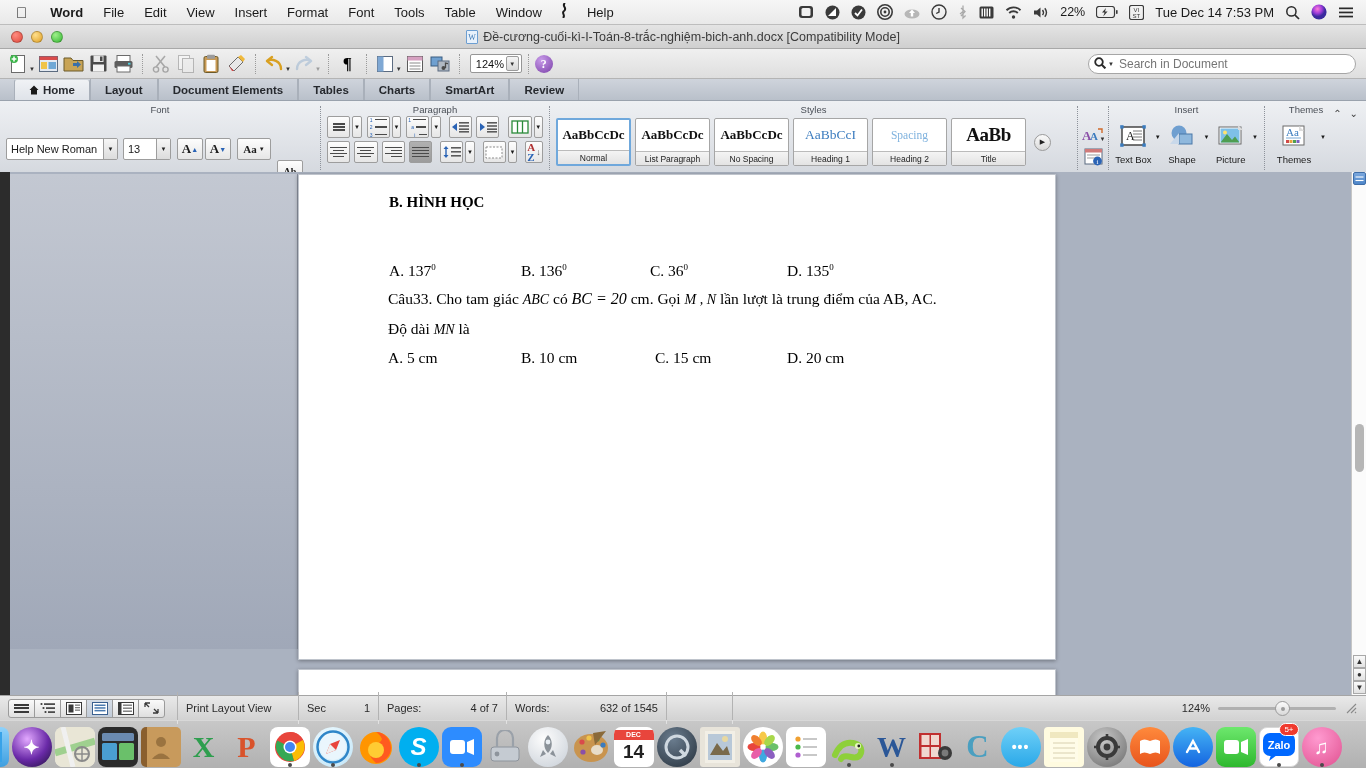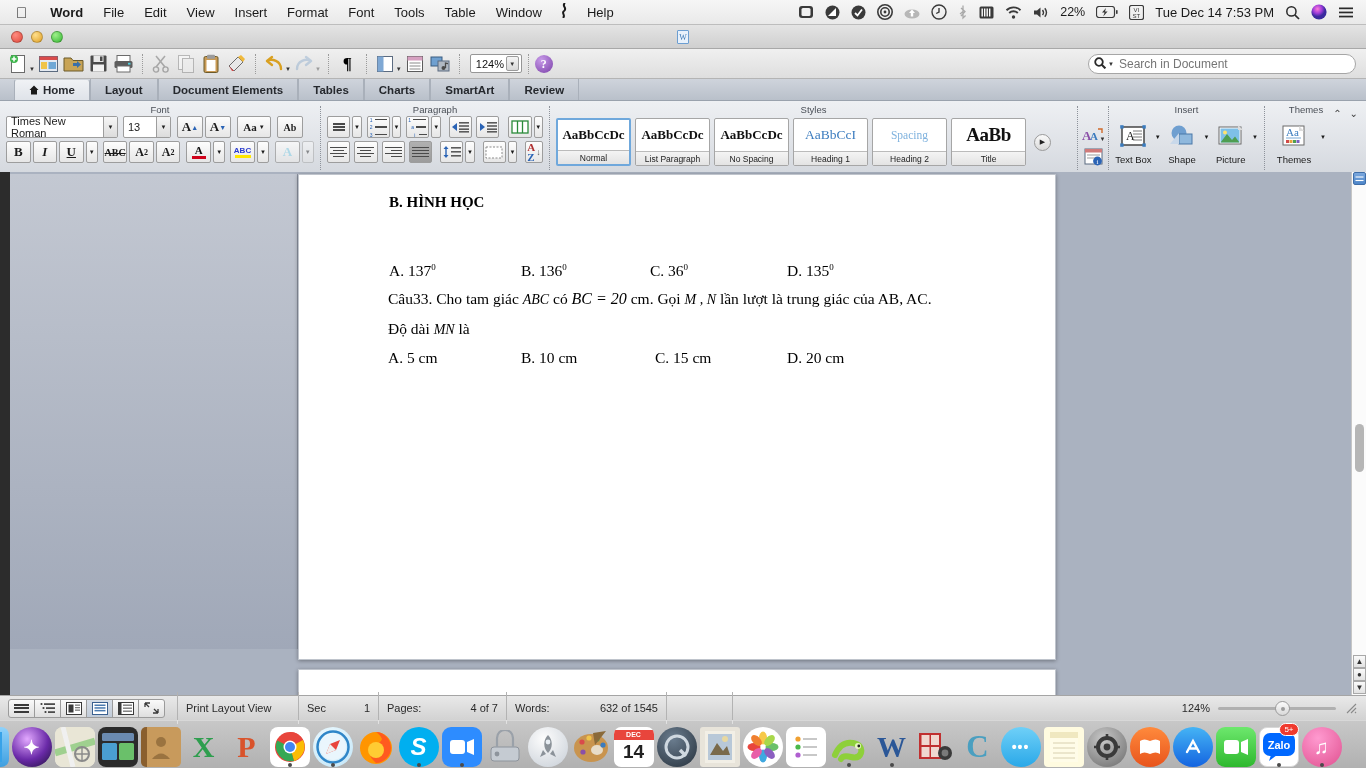--- a/index.html
+++ b/index.html
@@ -448,20 +448,21 @@
 <div id="window">
 
   <div id="titlebar">
     <div class="traffic">
       <div class="tl r"></div>
       <div class="tl y"></div>
       <div class="tl g"></div>
     </div>
     <div id="titletext">
       <span class="docicon">W</span>
+      <span>Đề-cương-cuối-kì-I-Toán-8-trắc-nghiệm-bich-anh.docx [Compatibility Mode]</span>
     </div>
   </div>
 
   <div id="stdtoolbar">
     <div class="tbtn">
       <svg width="19" height="20">
           <rect x="2.5" y="1.5" width="13" height="17" fill="#fff" stroke="#6b6b6b"></rect>
           <circle cx="5" cy="5" r="4" fill="#3cb54a"></circle>
           <line x1="5" y1="2.6" x2="5" y2="7.4" stroke="#fff" stroke-width="1.5"></line>
           <line x1="2.6" y1="5" x2="7.4" y2="5" stroke="#fff" stroke-width="1.5"></line>
@@ -606,40 +607,40 @@
     <div class="rtab">Review</div>
   </div>
 
   <div id="ribbon">
 
     <div class="grp" style="width:320px;">
       <div class="grp-title">Font</div>
       <div class="grp-body">
         <div class="row">
           <div class="ctl fontname">
-            <span>Times New Roman</span>
+            <span>Help New Roman</span>
             <span class="ddarrow">▼</span>
           </div>
           <div class="ctl fontsize" style="margin-left:3px;">
             <span>13</span>
             <span class="ddarrow">▼</span>
           </div>
           <div class="ctl sqbtn" style="margin-left:4px;">
             <span class="serif" style="font-size:13px;">A</span>
               <span style="font-size:7px;color:#2a63b5;">▲</span>
           </div>
           <div class="ctl sqbtn">
             <span class="serif" style="font-size:13px;">A</span>
               <span style="font-size:7px;color:#2a63b5;">▼</span>
           </div>
           <div class="ctl sqbtn wide" style="margin-left:4px;">
             <span class="serif" style="font-size:11px;">Aa</span>
               <span class="mini-arrow">▼</span>
           </div>
-          <div class="ctl sqbtn" style="margin-left:4px;">
+          <div class="ctl sqbtn" style="margin-left:4px;margin-top:44px;">
             <span class="serif" style="font-size:10px;">Ab</span>
           </div>
         </div>
         <div class="row">
           <div class="ctl sqbtn serif" style="font-size:13px;">B</div>
           <div class="ctl sqbtn serif" style="font-size:13px;font-style:italic;">I</div>
           <div class="ctl sqbtn serif" style="font-size:13px;text-decoration:underline;">U</div>
           <div class="ctl" style="width:13px;font-size:6px;">▼</div>
           <div class="ctl sqbtn serif" style="font-size:10px;text-decoration:line-through;margin-left:3px;">ABC</div>
           <div class="ctl sqbtn serif" style="font-size:12px;">A<sup style="font-size:8px;">2</sup></div>
@@ -967,21 +968,21 @@
     <div class="doctext" style="position:absolute;left:0;top:0;width:100%;height:100%;">
       <div class="q bold" style="left:90px;top:20px;font-size:15px;">B. HÌNH HỌC</div>
 
 
       <div class="opt" style="left:90px;top:88px;"><span>A. 137</span><sup>0</sup></div>
       <div class="opt" style="left:222px;top:88px;"><span>B. 136</span><sup>0</sup></div>
       <div class="opt" style="left:351px;top:88px;"><span>C. 36</span><sup>0</sup></div>
       <div class="opt" style="left:488px;top:88px;"><span>D. 135</span><sup>0</sup></div>
 
       <div class="q" style="left:89px;top:116px;">
-        <span>Câu33. Cho tam giác </span><span class="mathit">ABC</span><span> có </span><span class="mathit" style="font-size:16px;">BC = 20</span><span> cm. Gọi </span><span class="mathit">M , N</span><span> lần lượt là trung giác của AB, AC.</span>
+        <span>Câu33. Cho tam giác </span><span class="mathit">ABC</span><span> có </span><span class="mathit" style="font-size:16px;">BC = 20</span><span> cm. Gọi </span><span class="mathit">M , N</span><span> lần lượt là trung điểm của AB, AC.</span>
       </div>
       <div class="q" style="left:89px;top:146px;">
         <span>Độ dài </span><span class="mathit">MN</span><span> là</span>
       </div>
 
       <div class="opt" style="left:89px;top:175px;">A. 5 cm</div>
       <div class="opt" style="left:222px;top:175px;">B. 10 cm</div>
       <div class="opt" style="left:356px;top:175px;">C. 15 cm</div>
       <div class="opt" style="left:488px;top:175px;">D. 20 cm</div>
     </div>

